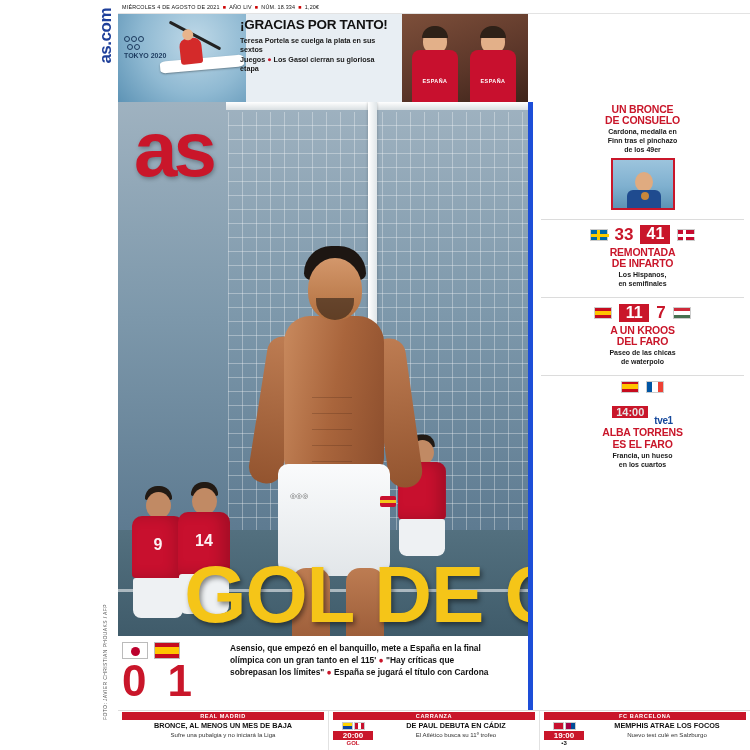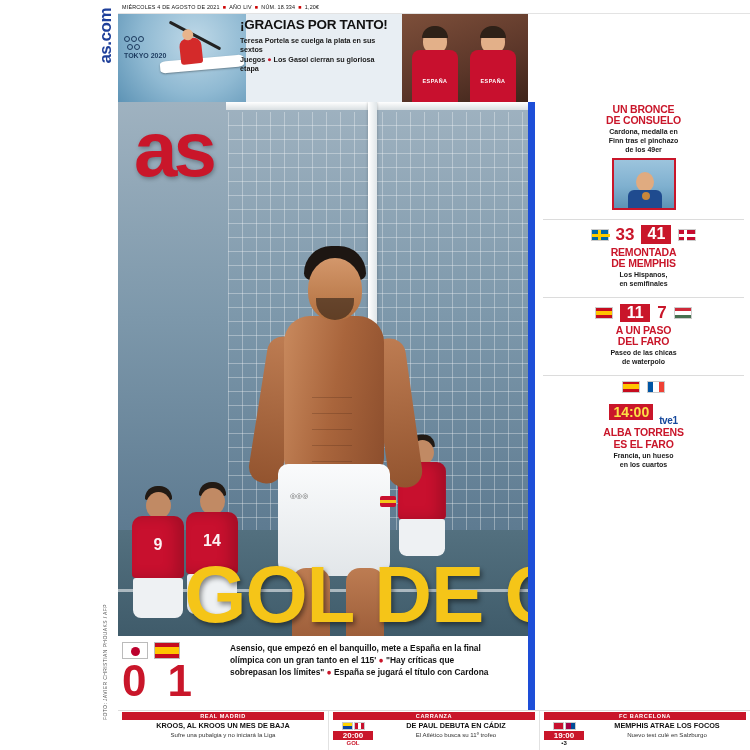--- a/index.html
+++ b/index.html
@@ -179,21 +179,21 @@
   }
   .bgplayer .hair {
     position:absolute; left: 13px; top: -30px; width: 27px; height: 14px;
     background:#221a14; border-radius: 14px 14px 2px 2px;
   }
   .bgplayer .shorts {
     width: 50px; height: 40px; background:#eef1f3; border-radius: 3px 3px 8px 8px;
     margin-left:1px;
   }
   .p1 { left: 14px; }
-  .p2 { left: 68px; bottom: 96px; margin-top: 46px; }
+  .p2 { left: 60px; bottom: 96px; margin-top: 46px; }
   .p3 { left: 278px; bottom: 150px; transform: scale(.92); }
 
   
   .star { position:absolute; left: 142px; bottom: 14px; width: 150px; height: 500px; }
   .star .shorts {
     position:absolute; left: 18px; top: 268px; width: 112px; height: 112px;
     background: linear-gradient(180deg,#fafbfc,#e2e6e9);
     border-radius: 10px 10px 14px 14px;
   }
   .star .badge {
@@ -282,21 +282,21 @@
   .lower-text {
     position:absolute; left: 112px; top: 6px; width: 292px;
     font-size: 8.4px; line-height: 1.45; font-weight: bold; color:#111;
   }
   .lower-text .bullet { color:#c9162a; font-weight:900; }
 
   
   .rail {
     position:absolute; right:0; top: 88px; width: 222px; bottom: 40px;
     background:#ffffff; padding: 2px 4px 0 6px;
-    border-left: 7px solid #1d4ed8;
+    border-left: 5px solid #1d4ed8;
   }
   .mod { text-align:center; padding-bottom: 4px; }
   .mod-title {
     font-size: 10.5px; font-weight: bold; color:#c9162a; line-height: 1.06;
     letter-spacing: -0.2px;
   }
   .mod-sub { font-size: 7px; line-height: 1.3; color:#1a1a1a; font-weight: bold; margin-top:1px; }
   .sailphoto {
     margin: 3px auto 0; width: 64px; height: 52px;
     border: 2px solid #c9162a;
@@ -330,21 +330,21 @@
   .num-box {
     min-width: 30px; padding: 1px 4px;
     background:#c9162a; color:#fff; font-size: 16px; font-weight:bold;
     line-height: 1.05;
   }
   .num-plain { font-size: 17px; font-weight: bold; color:#c9162a; }
   .timebox {
     display:flex; align-items:center; justify-content:center; gap:6px; margin:4px 0 1px;
   }
   .time-pill {
-    background:#c9162a; color:#fde047; font-size: 14px; font-weight:bold;
+    background:#c9162a; color:#e5e5e5; font-size: 11px; font-weight:bold;
     padding: 0px 4px;
   }
   .tvlogo {
     font-size: 10px; font-weight: bold; color:#15489c; letter-spacing:-.4px;margin-top:18px;
   }
   .rule { height:1px; background:#dcdcdc; margin: 5px 2px; }
 
   
   .bottom {
     position:absolute; left:0; bottom:0; right:0; height: 40px;
@@ -532,39 +532,39 @@
 
       <div class="mod">
         <div class="scoreline">
           <div class="mini-flag f-se"></div>
           <div class="num-plain">33</div>
           <div class="num-box">41</div>
           <div class="mini-flag f-dk"></div>
         </div>
         <div class="mod-title">
           <span>REMONTADA</span><br>
-          <span>DE MEMPHIS</span>
+          <span>DE INFARTO</span>
         </div>
         <div class="mod-sub">
           <span>Los Hispanos,</span><br>
           <span>en semifinales</span>
         </div>
       </div>
 
       <div class="rule"></div>
 
       <div class="mod">
         <div class="scoreline">
           <div class="mini-flag f-es" style="background:linear-gradient(180deg,#c60b1e 25%,#ffc400 25% 75%,#c60b1e 75%)"></div>
           <div class="num-box">11</div>
           <div class="num-plain">7</div>
           <div class="mini-flag f-hu"></div>
         </div>
         <div class="mod-title">
-          <span>A UN PASO</span><br>
+          <span>A UN KROOS</span><br>
           <span>DEL FARO</span>
         </div>
         <div class="mod-sub">
           <span>Paseo de las chicas</span><br>
           <span>de waterpolo</span>
         </div>
       </div>
 
       <div class="rule"></div>
 
@@ -588,21 +588,21 @@
       </div>
 
     </div>
 
     <div class="bottom">
 
       <div class="bcol">
         <div class="bcol-head">REAL MADRID</div>
         <div class="bcol-inner">
           <div class="btexts">
-            <div class="bcol-title">KROOS, AL KROOS UN MES DE BAJA</div>
+            <div class="bcol-title">BRONCE, AL MENOS UN MES DE BAJA</div>
             <div class="bcol-sub">Sufre una pubalgia y no iniciará la Liga</div>
           </div>
         </div>
       </div>
 
       <div class="bcol">
         <div class="bcol-head">CARRANZA</div>
         <div class="bcol-inner">
           <div class="bwidget">
             <div class="flagpair">

